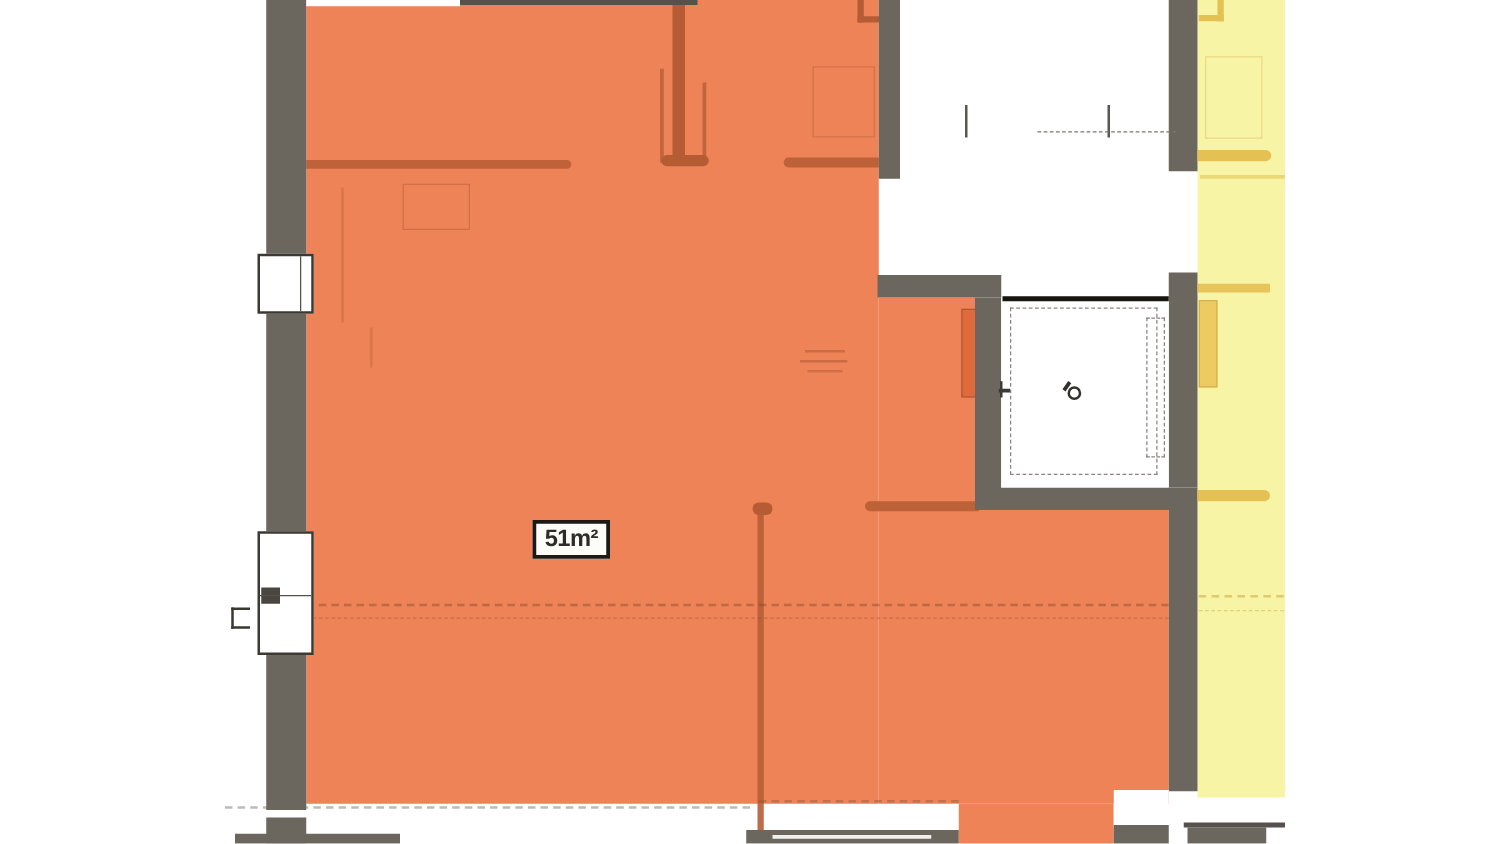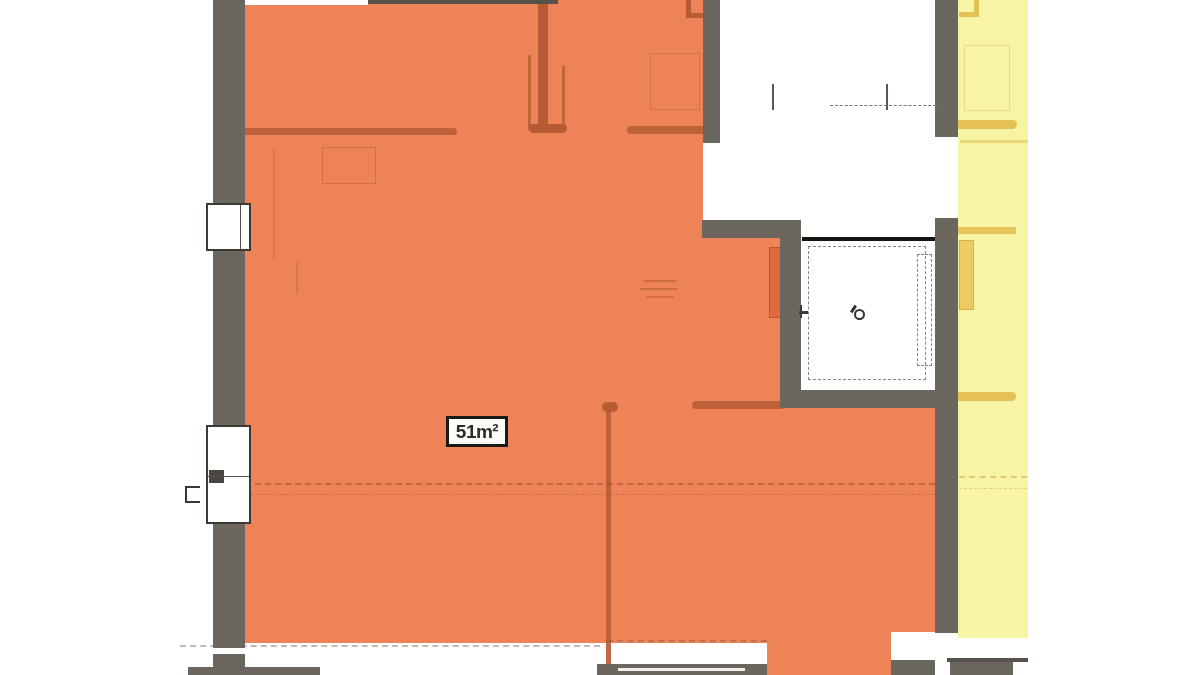--- a/index.html
+++ b/index.html
@@ -8,21 +8,21 @@
   #plan{position:absolute;inset:0;filter:blur(.35px) saturate(.97);}
   .abs{position:absolute;box-sizing:border-box;}
   .wall{background:var(--wall,#6c675e);}
   .walld{background:var(--wall-dark,#56514a);}
   .orange{background:var(--unit,#f08255);}
   .oline{background:var(--unit-line,#b85c33);}
   .yellow-bg{background:var(--adjacent,#f7f4a4);}
   .yline{background:var(--adjacent-line,#e6c050);}
   .white{background:#fff;}
   .label-box{background:#fcfcf9;border:3px solid var(--ink,#1b1a17);display:flex;align-items:center;
-             justify-content:center;font-size:19px;font-weight:700;color:#2e2c28;letter-spacing:-.5px;margin-left:20px;}
+             justify-content:center;font-size:19px;font-weight:700;color:#2e2c28;letter-spacing:-.5px;}
 </style>
 </head>
 <body>
 
 <div id="stage">
  <div id="plan">
 
   <div class="abs orange" style="left:245px;top:0;width:458px;height:643px;"></div>
   <div class="abs orange" style="left:703px;top:238px;width:77px;height:405px;"></div>
   <div class="abs orange" style="left:780px;top:408px;width:155px;height:235px;"></div>

